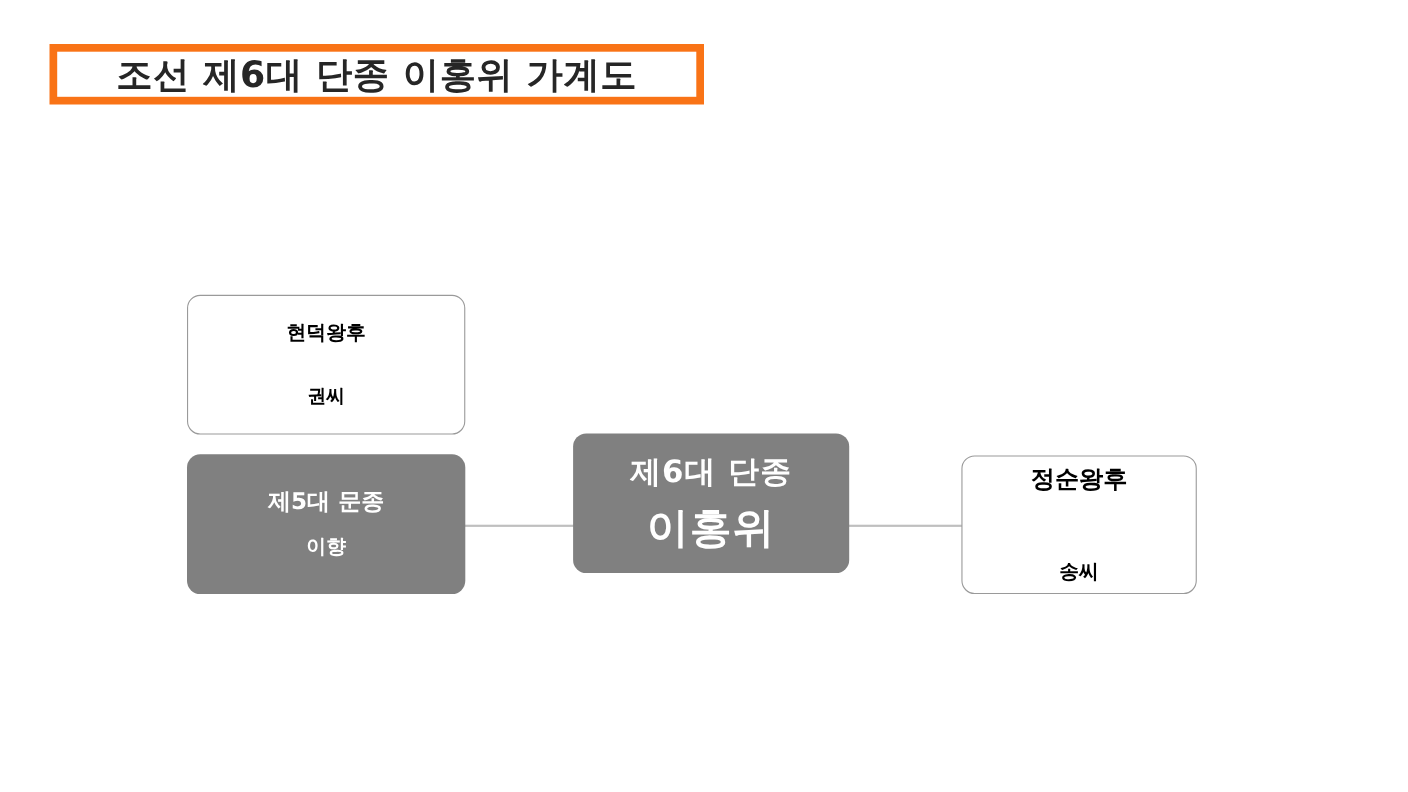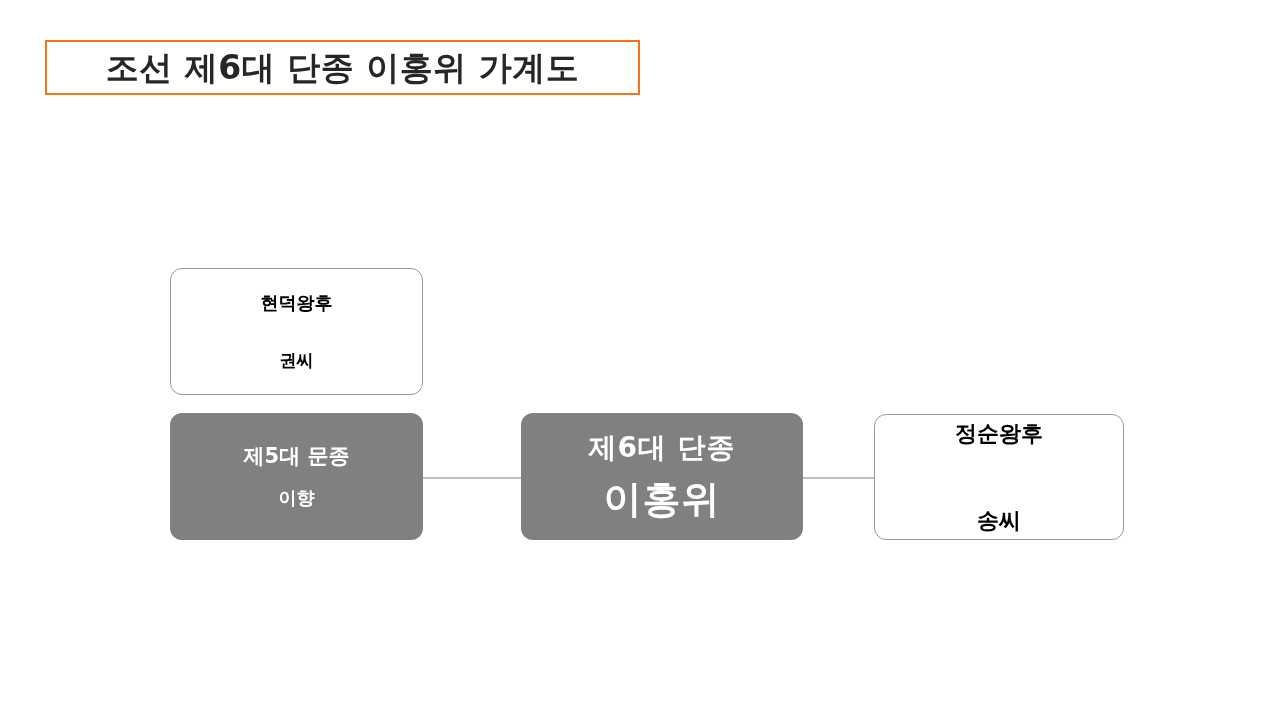--- a/index.html
+++ b/index.html
@@ -23,21 +23,21 @@
   }
 
   
   .title-frame {
     position: absolute;
     left: 45px;
     top: 40px;
     width: 595px;
     height: 55px;
     box-sizing: border-box;
-    border: 2px solid #f97316;
+    border: 7px solid #f97316;
     background: #ffffff;
     display: flex;
     align-items: center;
     justify-content: center;
   }
   .title-text {
     font-size: 33px;
     font-weight: bold;
     color: #262626;
     letter-spacing: 0.5px;
@@ -102,36 +102,36 @@
     top: 413px;
     width: 253px;
     height: 127px;
   }
   .node-father .line1 { font-size: 21px; margin-bottom: 20px; }
   .node-father .line2 { font-size: 18px; }
 
   
   .node-king {
     left: 521px;
-    top: 413px;
-    width: 282px;
+    top: 394px;
+    width: 251px;
     height: 127px;
   }
   .node-king .line1 { font-size: 28px; margin-bottom: 14px; letter-spacing: 1px; }
   .node-king .line2 { font-size: 38px; letter-spacing: 1px; }
 
   
   .node-consort {
     left: 874px;
     top: 414px;
-    width: 250px;
+    width: 214px;
     height: 126px;
   }
   .node-consort .line1 { font-size: 22px; margin-bottom: 22px; }
-  .node-consort .line2 { font-size: 22px; margin-top: 24px; }
+  .node-consort .line2 { font-size: 18px; margin-top: 24px; }
 </style>
 </head>
 <body>
 
 <div class="slide">
 
   <div class="title-frame">
     <span class="title-text">조선 제6대 단종 이홍위 가계도</span>
   </div>
 

